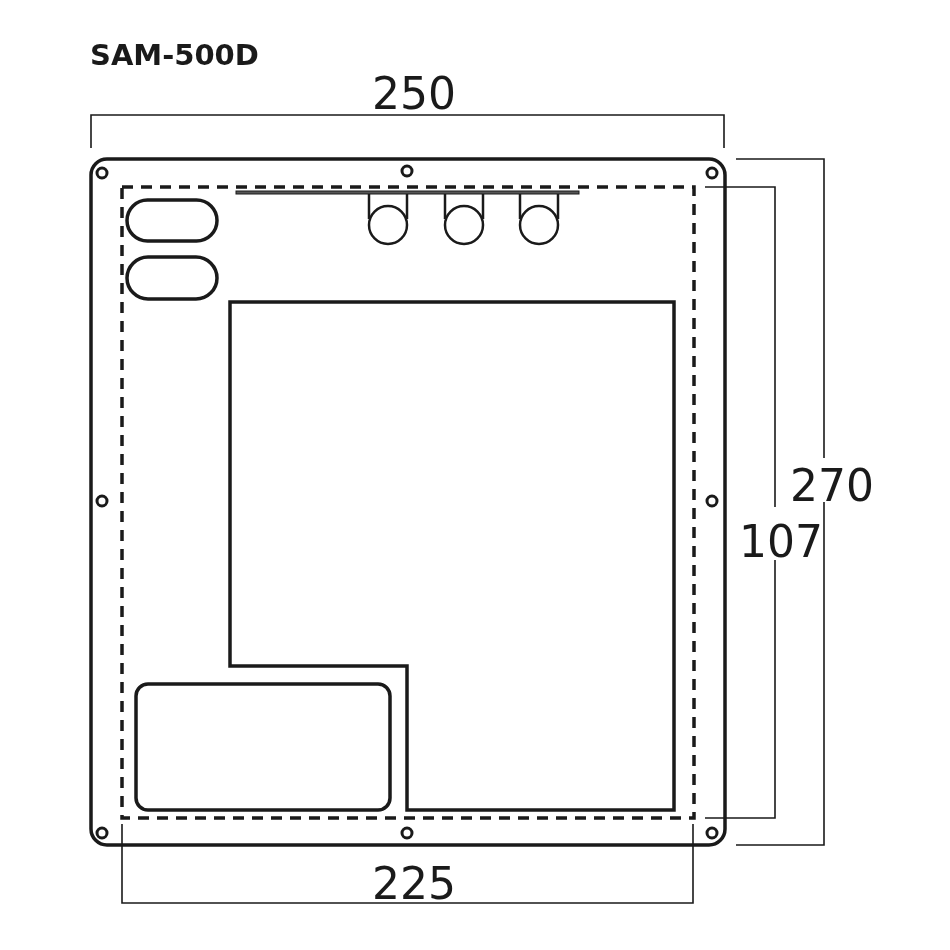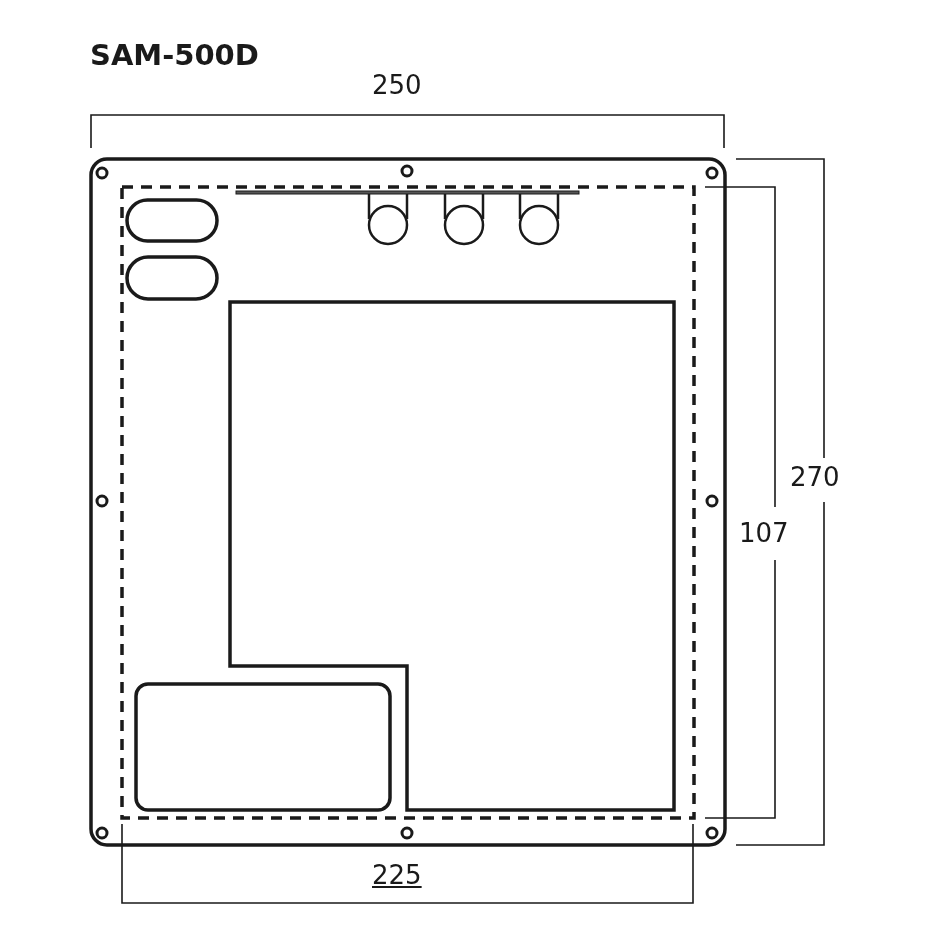--- a/index.html
+++ b/index.html
@@ -4,31 +4,31 @@
   <style>
     html, body { margin: 0; padding: 0; background: #ffffff; }
     body { width: 950px; height: 950px; position: relative; overflow: hidden; }
     .title {
       position: absolute; left: 90px; top: 38px;
       font-family: "DejaVu Sans", sans-serif; font-weight: bold;
       font-size: 29px; letter-spacing: 0px; color: #1a1a1a;
     }
     .dim-label {
       position: absolute; font-family: "DejaVu Sans", sans-serif;
-      font-size: 26px; color: #1a1a1a; line-height: 1; text-align: center;
+      font-size: 44px; color: #1a1a1a; line-height: 1; text-align: center;
     }
     svg { position: absolute; left: 0; top: 0; }
   </style>
 </head>
 <body>
 
 <div class="title">SAM-500D</div>
 
 <div class="dim-label" style="left:372px; top:72px;">250</div>
-<div class="dim-label" style="left:372px; top:862px;text-decoration:underline;">225</div>
+<div class="dim-label" style="left:372px; top:862px;">225</div>
 <div class="dim-label" style="left:790px; top:464px;">270</div>
 <div class="dim-label" style="left:739px; top:520px;">107</div>
 
 <svg width="950" height="950" viewBox="0 0 950 950">
 
   <g stroke="#1a1a1a" stroke-width="1.6" fill="none">
     <polyline points="91,148 91,115 724,115 724,148"></polyline>
   </g>
 
   <g stroke="#1a1a1a" stroke-width="1.6" fill="none">

